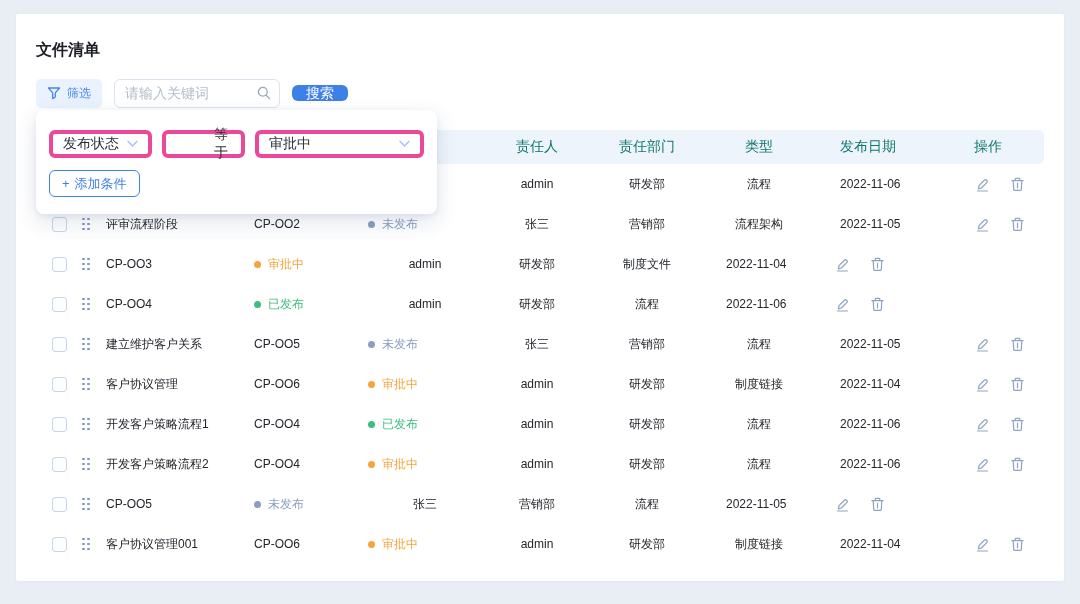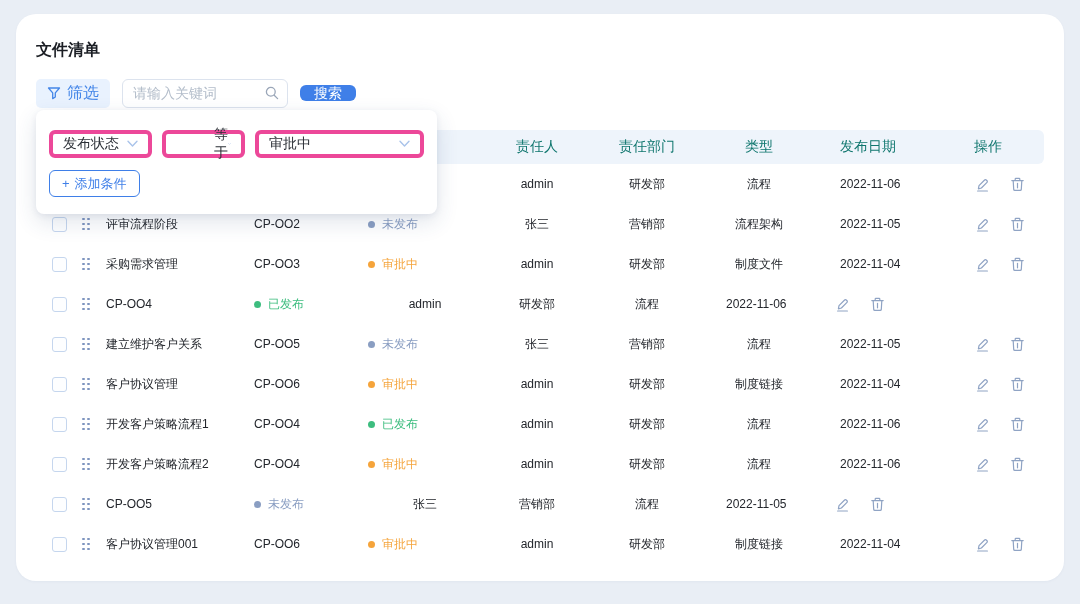--- a/index.html
+++ b/index.html
@@ -1,27 +1,27 @@
 <!DOCTYPE html>
 <html><head>
 <meta charset="utf-8">
 <style>
   * { margin:0; padding:0; box-sizing:border-box; }
   html,body { width:1080px; height:604px; }
   body { font-family:"Liberation Sans","DejaVu Sans",sans-serif; background:#E9EEF5; overflow:hidden; }
   #app { position:relative; width:1080px; height:604px; }
 
   .card { position:absolute; left:16px; top:14px; width:1048px; height:567px;
-          background:#FFFFFF; border-radius:20px; box-shadow:0 1px 3px rgba(30,50,90,.04); }
+          background:#FFFFFF; border-radius:2px; box-shadow:0 1px 3px rgba(30,50,90,.04); }
 
   .title { position:absolute; left:20px; top:26px; font-size:16px; font-weight:bold; color:#1B1E24; }
 
   .toolbar { position:absolute; left:20px; top:64px; height:30px; display:flex; align-items:center; gap:12px; }
   .filter-chip { display:flex; align-items:center; gap:6px; height:29px; padding:0 11px;
-                 background:#E9F2FE; border-radius:5px; color:#4486E8; font-size:16px; cursor:pointer; }
+                 background:#E9F2FE; border-radius:5px; color:#4486E8; font-size:12px; cursor:pointer; }
   .search-box { position:relative; width:166px; height:29px; }
   .search-box input { width:100%; height:100%; border:1px solid #DCE3EE; border-radius:6px;
                       padding:0 30px 0 10px; font-size:14px; color:#7f1d1d; outline:none;
                       font-family:"Liberation Sans","DejaVu Sans",sans-serif; }
   .search-box input::placeholder { color:#B3BDCA; }
   .search-box .mag { position:absolute; right:8px; top:6px; }
   .search-btn { height:16px; padding:0 14px; background:#3F7FE8; color:#fff; border:none;
                 border-radius:6px; font-size:14px; cursor:pointer;
                 font-family:"Liberation Sans","DejaVu Sans",sans-serif; }
 
@@ -182,21 +182,20 @@
     <div>
       <div class="drag">
                 <i></i>
                 <i></i>
                 <i></i>
                 <i></i>
                 <i></i>
                 <i></i>
               </div>
     </div>
-    <div>采购需求管理</div>
     <div>CP-OO3</div>
     <div>
       <div class="status-wrap">
         <span class="status-dot" style="background: rgb(245, 164, 59);"></span>
         <span style="color: rgb(245, 164, 59);">审批中</span>
       </div>
     </div>
     <div class="cell-center">admin</div>
     <div class="cell-center">研发部</div>
     <div class="cell-center">制度文件</div>

